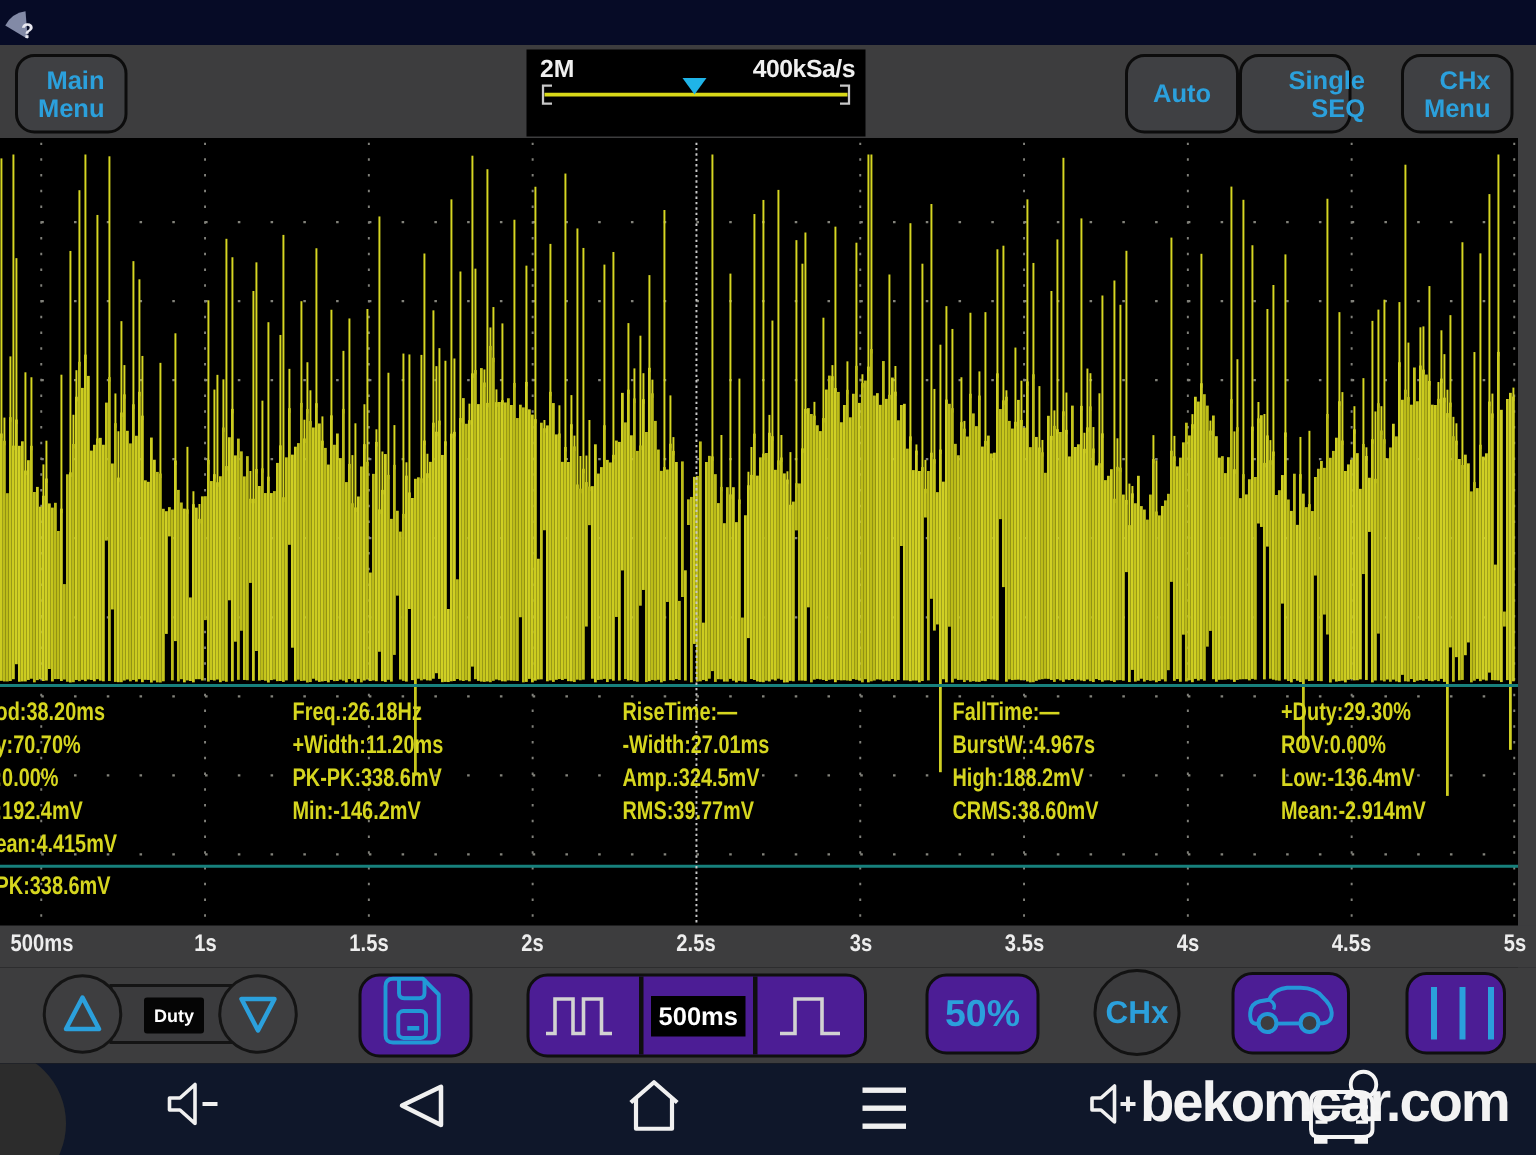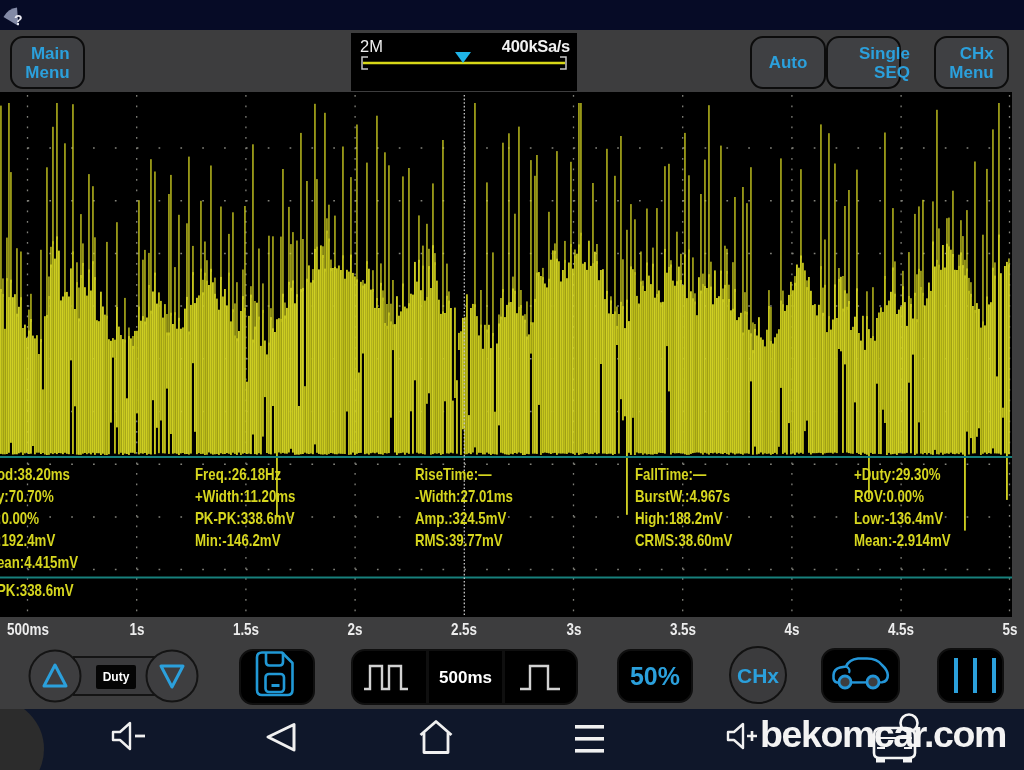--- a/index.html
+++ b/index.html
@@ -3,30 +3,30 @@
 * { margin:0; padding:0; box-sizing:border-box; }
 html,body { width:1024px; height:770px; background:#000; overflow:hidden;
   font-family:"Liberation Sans", sans-serif; }
 #root { position:relative; width:1024px; height:770px; background:#000; }
 .statusbar { position:absolute; left:0; top:0; width:1024px; height:30px; background:#060b26; }
 .toolbar1 { position:absolute; left:0; top:30px; width:1024px; height:62px; background:#3d3d3e; }
 .btn1 { position:absolute; top:36px; height:53px; background:#3f4043; border:2.5px solid #0c0c0c;
   border-radius:13px; color:#2ba0dc; font-size:17px; font-weight:bold; text-align:right;
   display:flex; align-items:center; justify-content:center; line-height:19px; }
 .samplebox { position:absolute; left:351px; top:33px; width:226px; height:58px; background:#000; }
-.sb2m { position:absolute; left:9px; top:4px; color:#f0f0f0; font-size:16.5px; font-weight:normal; }
+.sb2m { position:absolute; left:9px; top:4px; color:#f0f0f0; font-size:16.5px; font-weight:bold; }
 .sbr { position:absolute; right:7px; top:4px; color:#f0f0f0; font-size:16.5px; font-weight:bold; letter-spacing:-0.3px; }
 .scope { position:absolute; left:0; top:95px; width:1012px; height:522px; }
 .mcol { position:absolute; top:464px; color:#d6d61f; font-size:17px; font-weight:bold;
   line-height:21.9px; white-space:nowrap; transform:scaleX(0.78); transform-origin:left top; }
 .tstrip { position:absolute; left:0; top:617px; width:1024px; height:28px; background:#3d3d3e; }
 .tlab { position:absolute; top:4px; width:80px; text-align:center; color:#ededed;
   font-size:16px; font-weight:bold; transform:scaleX(0.84); }
 .toolbar2 { position:absolute; left:0; top:645px; width:1024px; height:64px; background:#3d3d3e; }
-.btn2 { position:absolute; background:#000000; border:2.5px solid #0f0f0f; border-radius:14px; }
+.btn2 { position:absolute; background:#4c1d95; border:2.5px solid #0f0f0f; border-radius:14px; }
 .navbar { position:absolute; left:0; top:709px; width:1024px; height:61px; background:#0f172a; }
 .brand { position:absolute; left:760px; top:4px; color:#f3f3f3; font-size:37.5px; font-weight:bold;
   letter-spacing:-1.4px; }
 .fine { position:absolute; left:96px; top:20px; width:40px; height:24px; background:#050505;
   color:#fff; font-size:12px; font-weight:bold; text-align:center; line-height:24px; border-radius:2px; }
 .t500 { position:absolute; left:434px; top:19px; width:63px; height:27px; background:#000;
   color:#fff; font-size:17px; font-weight:bold; text-align:center; line-height:27px; }
 </style></head><body>
 <div id="root">
 

